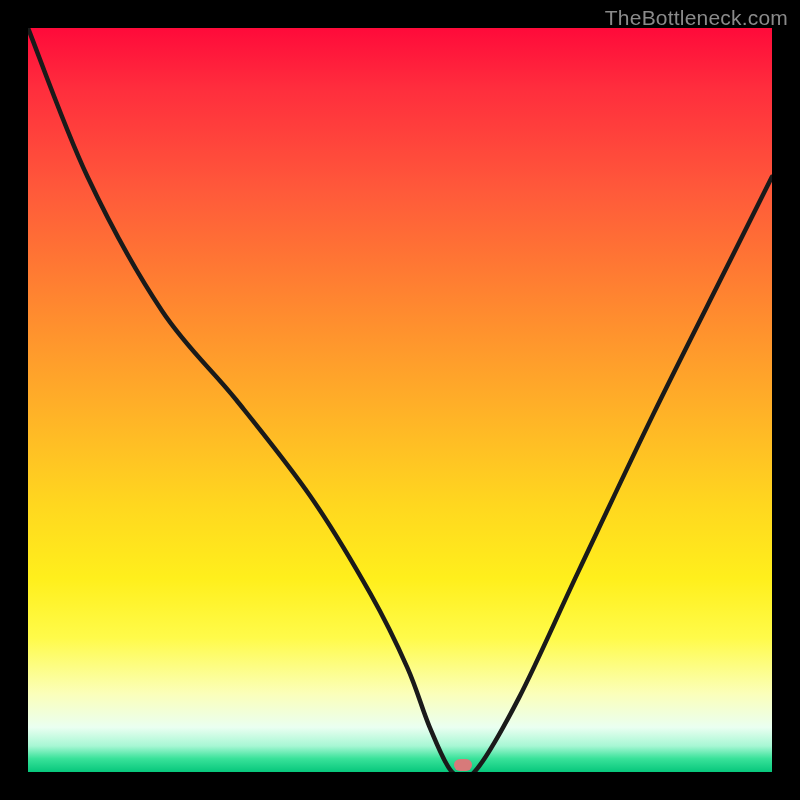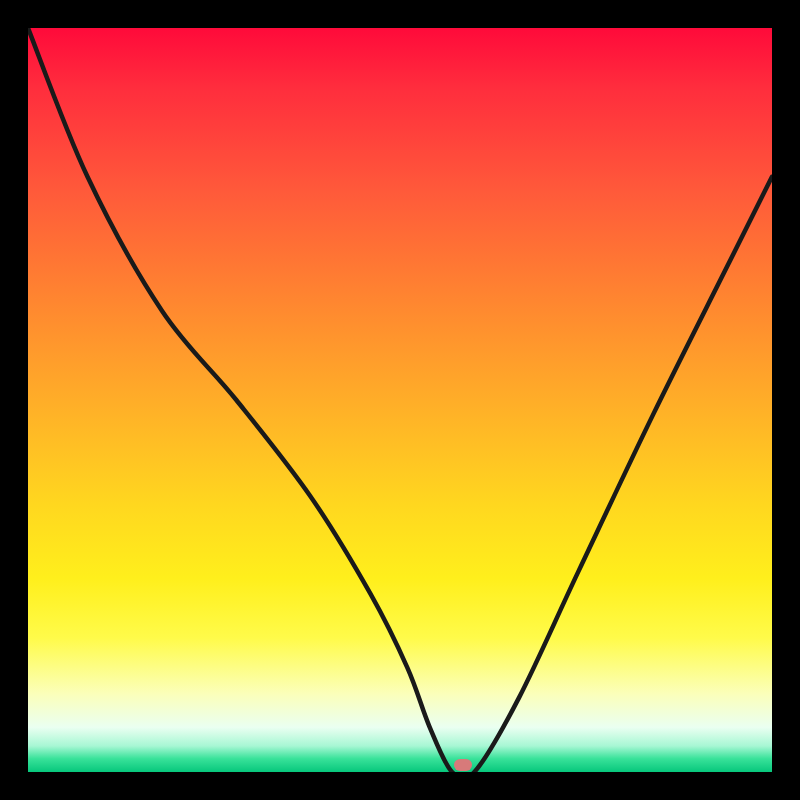--- a/index.html
+++ b/index.html
@@ -76,13 +76,14 @@
   <div class="plot">
     <div class="gradient"></div>
 
     <svg class="curve" viewBox="0 0 744 744" preserveAspectRatio="none">
       <path id="curve-path" d="M 0,0 C 9.92,24.799999999999994 37.2,101.67999999999995 59.52,148.79999999999995 C 81.84,195.91999999999996 109.11999999999999,245.52 133.92,282.72 C 158.72,319.92 183.52,341 208.32000000000002,372 C 233.12000000000003,403 260.40000000000003,436.48 282.72,468.72 C 305.04,500.96000000000004 326.12,536.9200000000001 342.24,565.44 C 358.36,593.96 369.52,617.52 379.44,639.84 C 389.36,662.1600000000001 394.32000000000005,682 401.76000000000005,699.36 C 409.20000000000005,716.72 416.64,736.56 424.08,744 C 431.52,751.44 435.23999999999995,756.4 446.4,744 C 457.56,731.6 473.68,703.08 491.04,669.6 C 508.40000000000003,636.12 528.24,590.24 550.56,543.12 C 572.8799999999999,496 600.1599999999999,437.72 624.9599999999999,386.88 C 649.76,336.03999999999996 679.52,277.76 699.36,238.07999999999996 C 719.2,198.39999999999995 736.56,163.67999999999995 744,148.79999999999995" stroke="#1a1a1a" stroke-width="4.5" fill="none" stroke-linecap="round" stroke-linejoin="round"></path>
     </svg>
 
     <div id="marker" class="marker" style="left: 435.24px; top: 736.56px; background: rgb(215, 122, 122);"></div>
   </div>
 
+  <div class="watermark">TheBottleneck.com</div>
 </div>
 
 </body></html>

